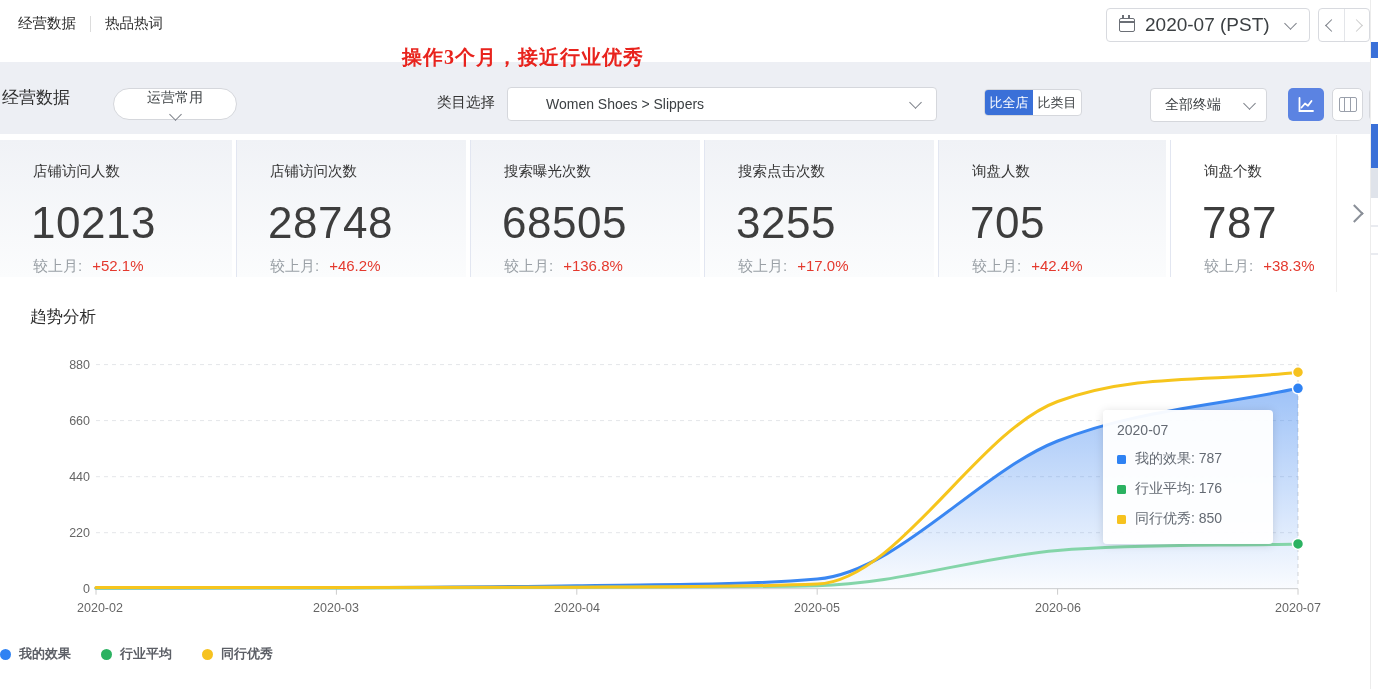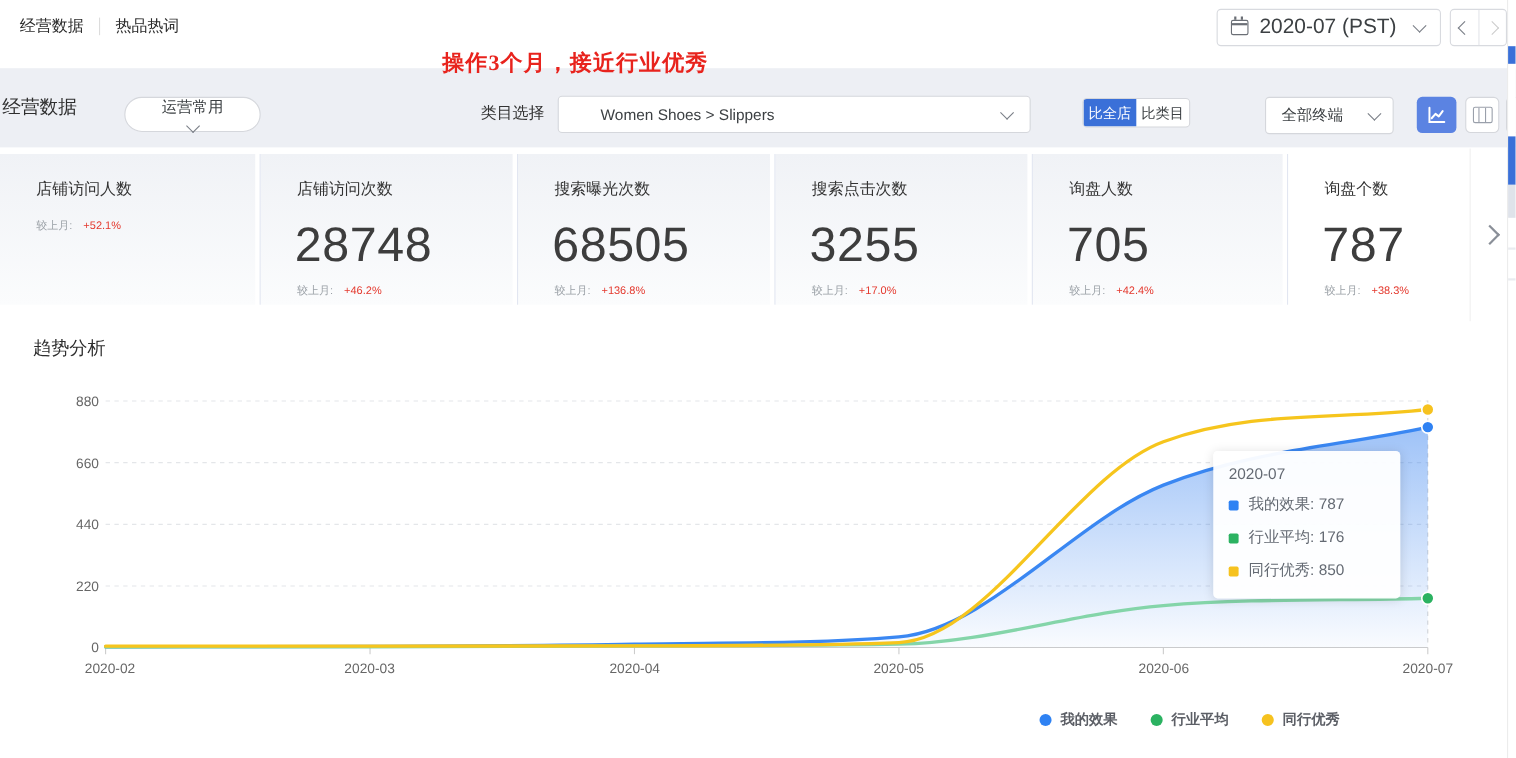--- a/index.html
+++ b/index.html
@@ -56,35 +56,35 @@
   .colicon{display:flex;width:16px;height:13px;border:1.5px solid #9aa0ab;border-radius:2px;}
   .colicon i{flex:1;border-right:1.5px solid #9aa0ab;}
   .colicon i:last-child{border-right:none;}
   
   .card{position:absolute;top:140px;height:137px;background:linear-gradient(180deg,#f0f2f6 0%,#fbfcfd 100%);
         cursor:pointer;box-sizing:border-box;}
   .card.bordered{border-left:1px solid #e2e6f1;}
   .card.selected{background:#fff;}
   .card .clabel{margin:22px 0 17px 33px;font-size:14.5px;color:#333;}
   .card .cnum{margin:4px 0 0 31px;font-size:44px;font-weight:500;color:#3d3d3d;letter-spacing:.5px;}
-  .card .cchg{margin:9px 0 0 33px;font-size:10px;color:#9aa0a6;}
+  .card .cchg{margin:9px 0 0 33px;font-size:15px;color:#9aa0a6;}
   .card .cchg .pct{color:#e4392e;margin-left:10px;}
   .next-strip{position:absolute;left:1336px;top:135px;width:35px;height:157px;background:#fff;
               border-left:1px solid #efefef;display:flex;align-items:center;justify-content:center;cursor:pointer;}
   .next-strip .chev{width:11px;height:11px;border-width:2px;border-color:#8a8f98;}
   
   .chart-title{position:absolute;left:30px;top:306px;font-size:16.5px;color:#2e2e2e;}
   svg.trend{position:absolute;left:0;top:0;}
   svg.trend text{font-family:"Liberation Sans","DejaVu Sans",sans-serif;font-size:12.5px;fill:#666;}
   .tooltip{position:absolute;left:1103px;top:410px;width:142px;background:rgba(255,255,255,.95);border-radius:4px;
            box-shadow:0 1px 10px rgba(0,0,0,.13);padding:12px 14px 10px 14px;z-index:10;}
   .tt-title{font-size:14px;color:#646a73;margin-bottom:6px;}
   .tt-row{display:flex;align-items:center;height:30px;font-size:14px;color:#646a73;white-space:nowrap;}
   .tt-marker{width:9px;height:9px;border-radius:1.5px;margin-right:9px;flex:none;}
-  .legend{position:absolute;left:0;top:645px;width:1218px;display:flex;justify-content:flex-end;gap:30px;}
+  .legend{position:absolute;left:0;top:645px;width:1218px;display:flex;justify-content:flex-start;gap:30px;}
   .lg-item{display:flex;align-items:center;gap:8px;cursor:pointer;}
   .lg-dot{width:11px;height:11px;border-radius:50%;}
   .lg-label{font-size:13px;font-weight:bold;color:#5c5f66;}
   
   .edge{position:absolute;right:0;top:0;width:7px;height:689px;background:#fff;border-left:1px solid #ececec;z-index:20;}
   .edge .seg1{position:absolute;left:0;right:0;top:42px;height:16px;background:#3a70d8;}
   .edge .seg2{position:absolute;left:0;right:0;top:124px;height:44px;background:#3a70d8;}
   .edge .seg3{position:absolute;left:0;right:0;top:168px;height:30px;background:#dfe3ea;}
   .edge .l1{position:absolute;left:0;right:0;top:225px;height:2px;background:#e9ebf0;}
   .edge .l2{position:absolute;left:0;right:0;top:253px;height:2px;background:#e9ebf0;}
@@ -146,20 +146,21 @@
           <i></i>
           <i></i>
           <i></i>
         </span>
     </span>
     <span class="iconbtn sliver"></span>
   </div>
 
   <div class="card" style="left:0;width:232px;">
     <div class="clabel">店铺访问人数</div>
+    <div class="cnum">10213</div>
     <div class="cchg"><span>较上月:</span><span class="pct">+52.1%</span></div>
   </div>
   <div class="card bordered" style="left:236px;width:230px;">
     <div class="clabel">店铺访问次数</div>
     <div class="cnum">28748</div>
     <div class="cchg"><span>较上月:</span><span class="pct">+46.2%</span></div>
   </div>
   <div class="card bordered" style="left:470px;width:230px;">
     <div class="clabel">搜索曝光次数</div>
     <div class="cnum">68505</div>

